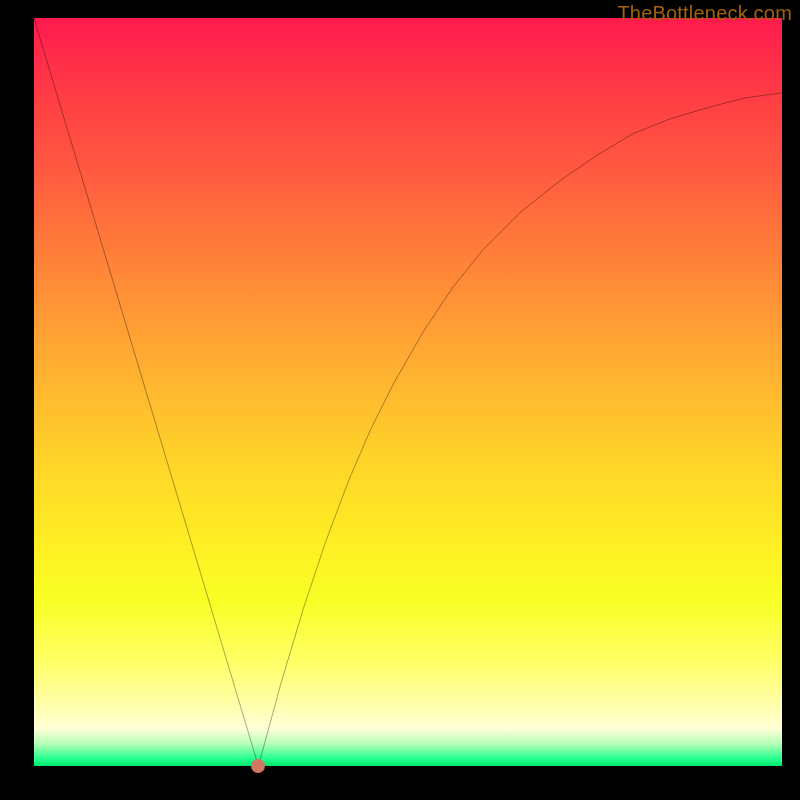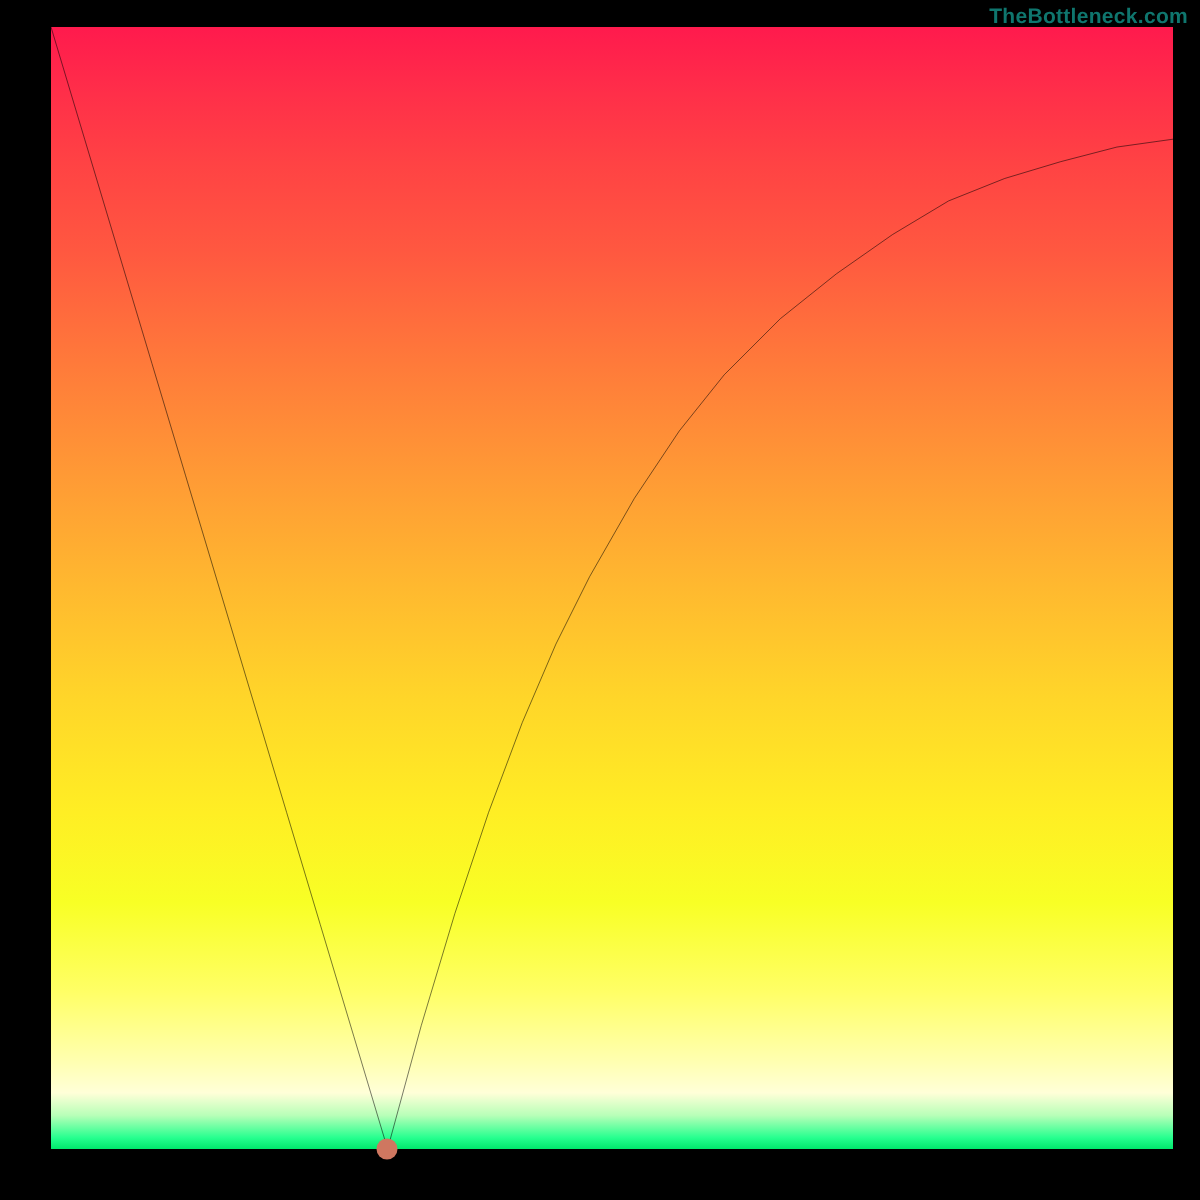--- a/index.html
+++ b/index.html
@@ -53,24 +53,24 @@
     width: 14px;
     height: 14px;
     border-radius: 50%;
     background: #cf7760;
     transform: translate(-50%, -50%);
   }
   .attribution {
     position: absolute;
     top: 2px;
     right: 8px;
-    color: #0f766e;
-    font-size: 14px;
+    color: #a16207;
+    font-size: 20px;
     letter-spacing: 0.2px;
-    font-weight: 700;
+    font-weight: 400;
   }
 </style>
 </head>
 <body>
 
 <div class="stage">
   <div class="plot-area">
     <svg class="curve" viewBox="0 0 100 100" preserveAspectRatio="none">
       <path d="M0.000 0.000 L3.000 10.000 L6.000 20.000 L9.000 30.000 L12.000 40.000 L15.000 50.000 L18.000 60.000 L21.000 70.000 L24.000 80.000 L27.000 90.000 L30.000 100.000 L33.000 89.000 L36.000 79.000 L39.000 70.000 L42.000 62.000 L45.000 55.000 L48.000 49.000 L52.000 42.000 L56.000 36.000 L60.000 31.000 L65.000 26.000 L70.000 22.000 L75.000 18.500 L80.000 15.500 L85.000 13.500 L90.000 12.000 L95.000 10.700 L100.000 10.000" fill="none" stroke="#000000" stroke-width="0.35" vector-effect="non-scaling-stroke" id="curvePath"></path>
     </svg>

